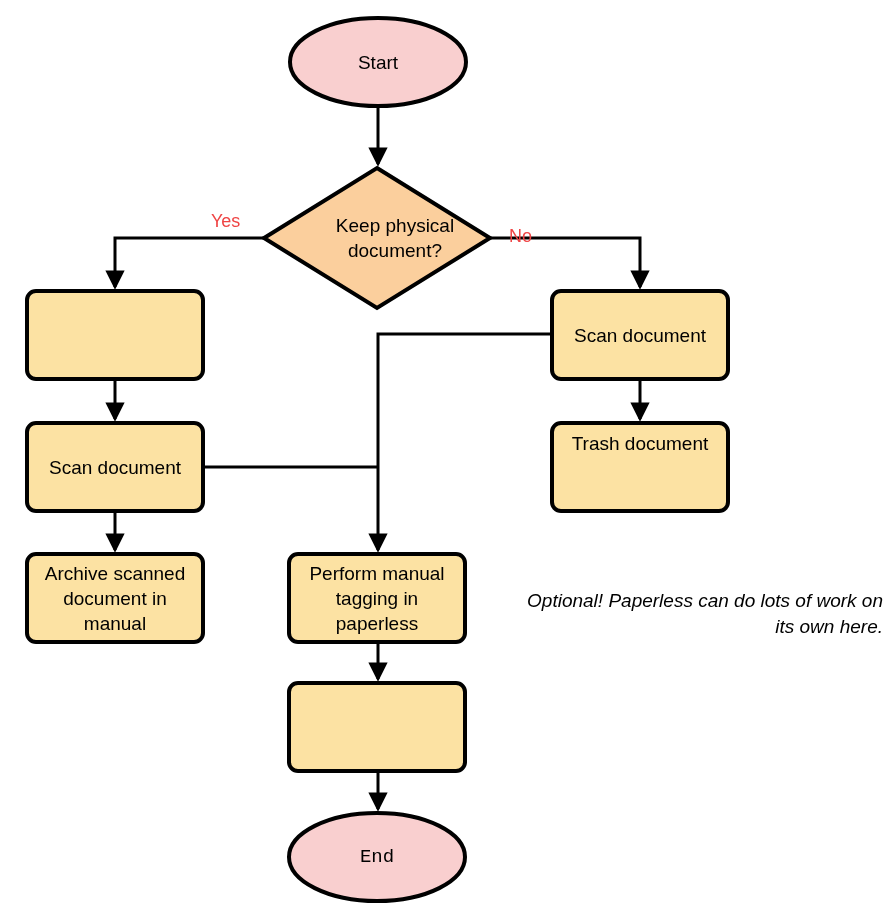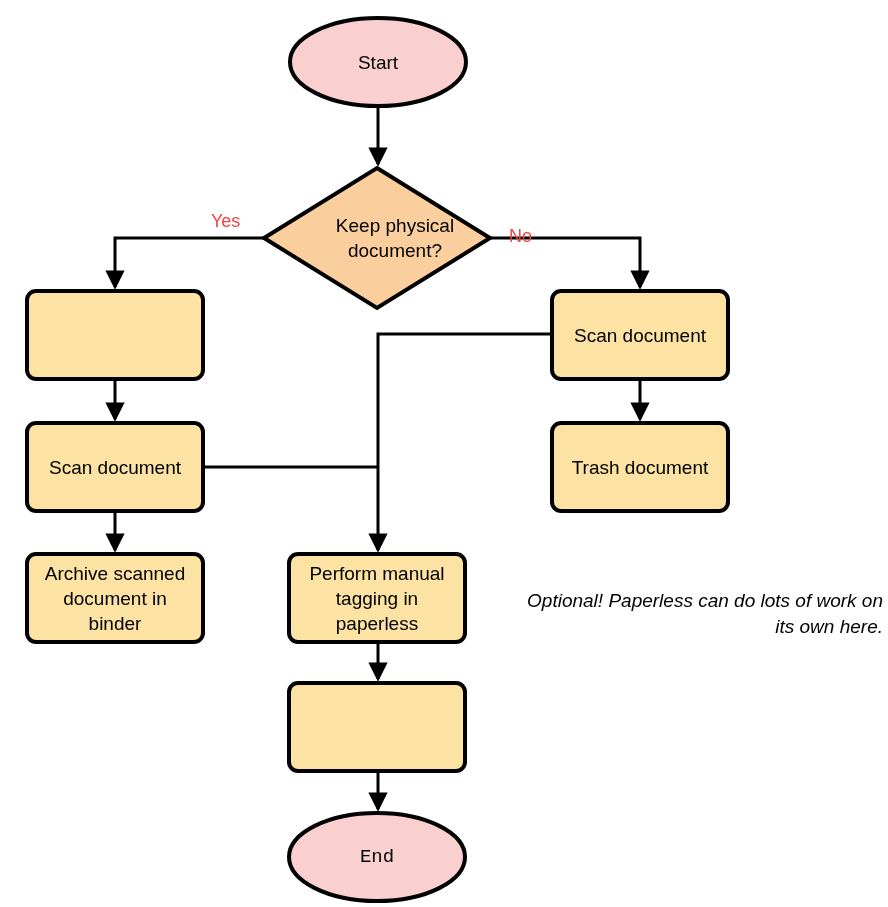--- a/index.html
+++ b/index.html
@@ -113,25 +113,25 @@
   <div class="node-label" style="left:290px; top:18px; width:176px; height:88px;">Start</div>
 
   <div class="node-label" style="left:305px; top:168px; width:180px; height:140px;">Keep physical
 document?</div>
 
 
   <div class="node-label" style="left:27px; top:423px; width:176px; height:88px;">Scan document</div>
 
   <div class="node-label" style="left:27px; top:554px; width:176px; height:88px;">Archive scanned
 document in
-binder</div>
+manual</div>
 
   <div class="node-label" style="left:552px; top:291px; width:176px; height:88px;">Scan document</div>
 
-  <div class="node-label" style="left:552px; top:423px; width:176px; height:88px;">Trash document</div>
+  <div class="node-label" style="left:552px; top:399px; width:176px; height:88px;">Trash document</div>
 
   <div class="node-label" style="left:289px; top:554px; width:176px; height:88px;">Perform manual
 tagging in
 paperless</div>
 
 
   <div class="node-label" style="left:289px; top:813px; width:176px; height:88px;font-family:Liberation Mono, monospace;">End</div>
 
   <div class="edge-label" style="left:211px; top:211px;">Yes</div>
 

